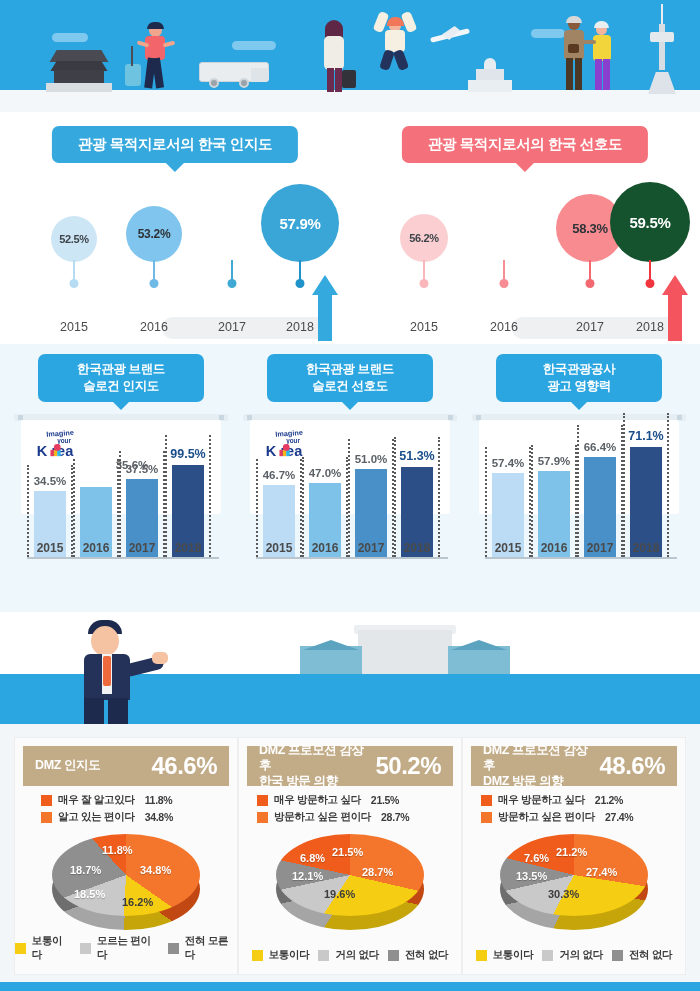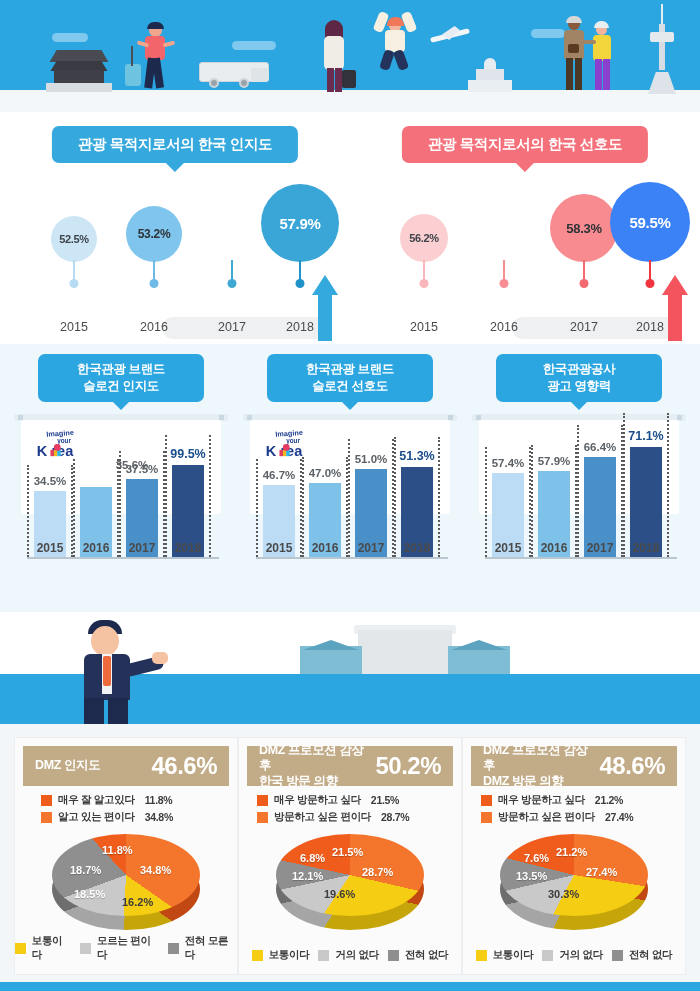--- a/index.html
+++ b/index.html
@@ -305,31 +305,31 @@
         <div class="dot" style="bottom:56px;width:9px;height:9px;background:#f9b7bc;"></div>
         <div class="yr">2015</div>
       </div>
 
       <div class="bubble-col" style="left:112px;height:170px;">
         <div class="stem" style="bottom:62px;height:22px;background:#f78d93;"></div>
         <div class="dot" style="bottom:56px;width:9px;height:9px;background:#f78d93;"></div>
         <div class="yr">2016</div>
       </div>
 
-      <div class="bubble-col" style="left:192px;height:170px;">
+      <div class="bubble-col" style="left:198px;height:170px;">
         <div class="bub" style="bottom:82px;width:68px;height:68px;background:#f78b90;color:#2e3338;font-size:13px;">
           <span>58.3%</span>
         </div>
         <div class="stem" style="bottom:62px;height:22px;background:#f4686f;"></div>
         <div class="dot" style="bottom:56px;width:9px;height:9px;background:#f4686f;"></div>
         <div class="yr">2017</div>
       </div>
 
       <div class="bubble-col" style="left:258px;height:170px;">
-        <div class="bub" style="bottom:82px;width:80px;height:80px;background:#3b82f6;color:#ffffff;font-size:15px;text-align:center;">
+        <div class="bub" style="bottom:82px;width:80px;height:80px;background:#14532d;color:#ffffff;font-size:15px;text-align:center;">
           <span>59.5%</span>
         </div>
         <div class="stem" style="bottom:62px;height:22px;background:#f0353f;"></div>
         <div class="dot" style="bottom:56px;width:9px;height:9px;background:#f0353f;"></div>
         <div class="yr">2018</div>
       </div>
 
       <div class="arrow-up" style="left:312px;">
         <div class="head" style="border-bottom:20px solid #f4545d;"></div>
         <div class="shaft" style="background:#f4545d;"></div>

